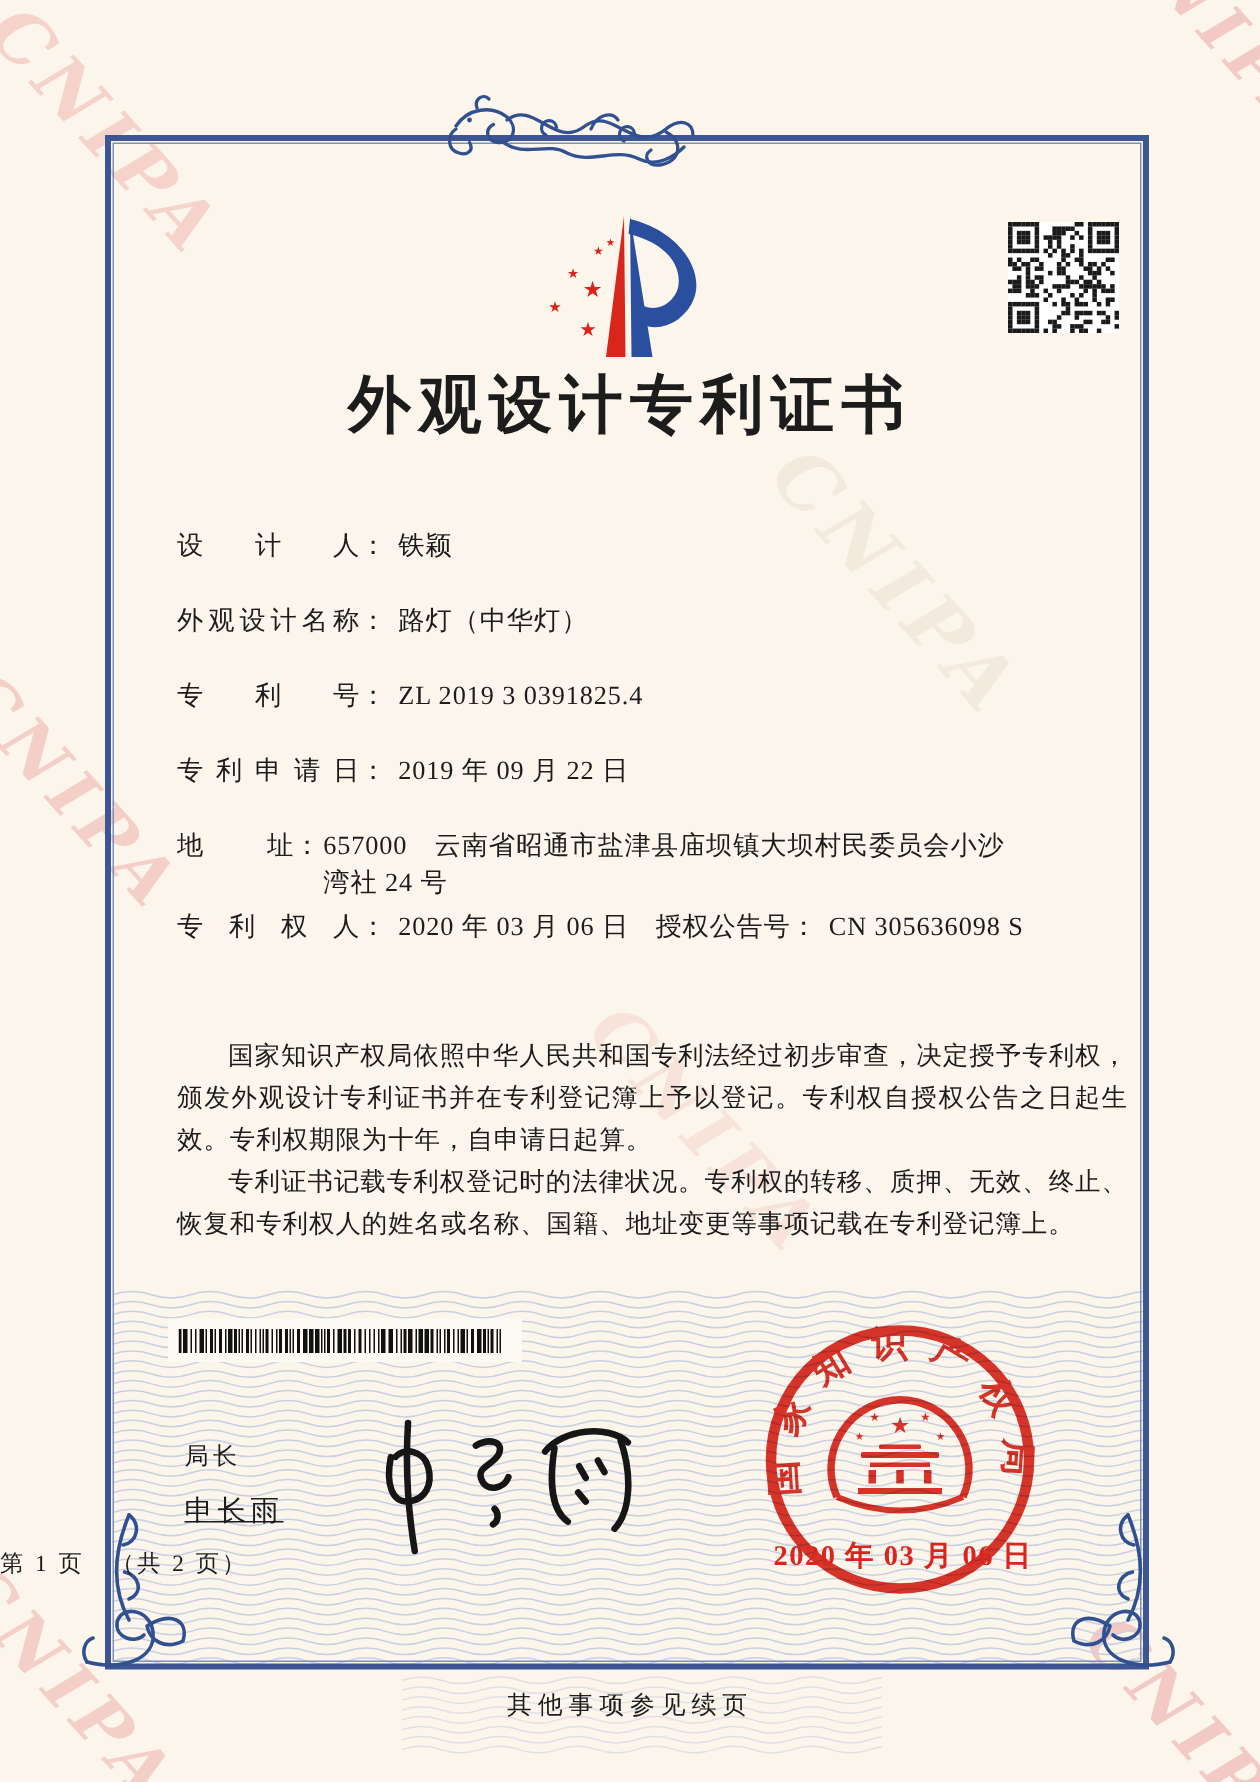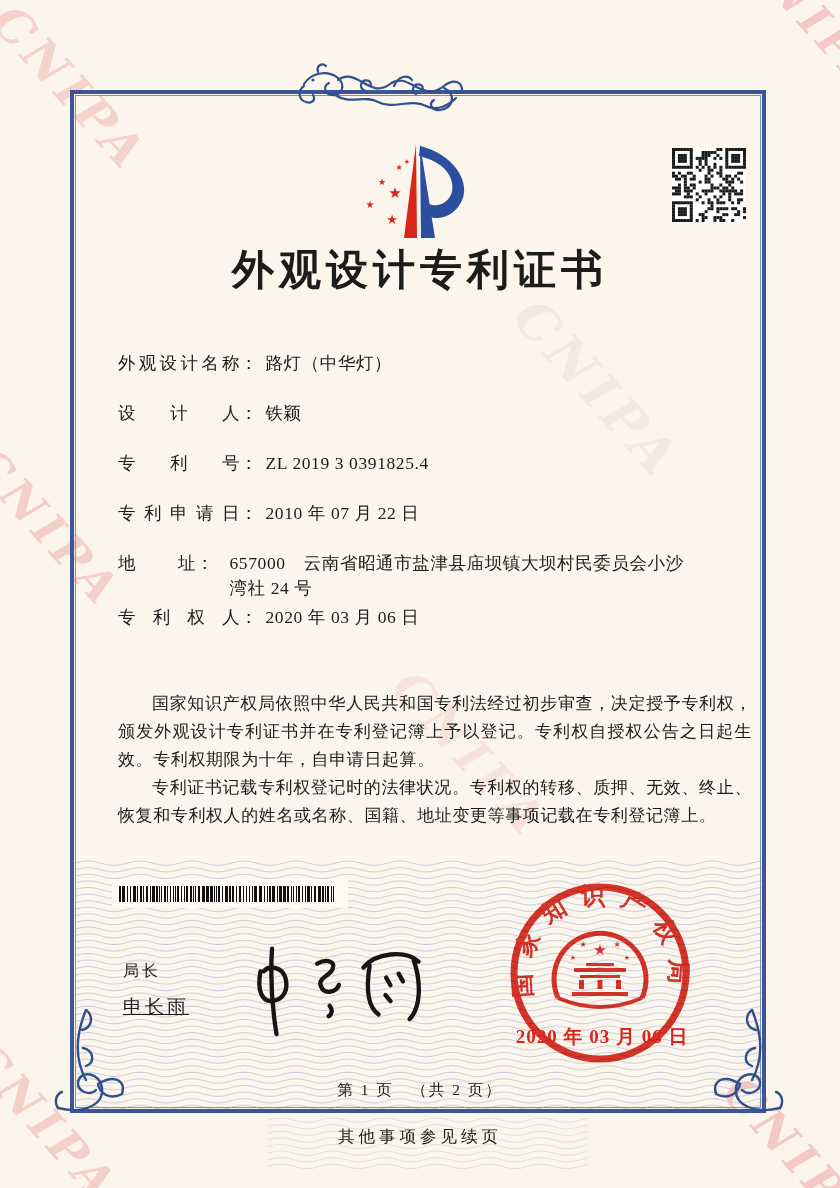--- a/index.html
+++ b/index.html
@@ -21,40 +21,40 @@
   .cert-no{position:absolute;left:118px;top:140px;font-size:17.5px;letter-spacing:3px;}
   .title{position:absolute;left:0;top:242px;width:840px;text-align:center;font-size:42px;font-weight:bold;letter-spacing:5px;}
   
   .fields{position:absolute;left:118px;top:351px;width:652px;font-size:17.5px;}
   .frow{margin-bottom:26px;line-height:24px;position:relative;white-space:nowrap;}
   .flabel{display:inline-block;width:122px;text-align:justify;text-align-last:justify;vertical-align:top;letter-spacing:.5px;}
   .flabel.addr{width:78px;}
   .fcolon{display:inline-block;vertical-align:top;}
   .fvalue{display:inline-block;margin-left:8px;vertical-align:top;letter-spacing:.6px;}
   .frow.addr-row{white-space:normal;margin-bottom:4px;}
-  .frow.addr-row .fvalue{margin-left:16px;width:462px;white-space:normal;line-height:25px;}
+  .frow.addr-row .fvalue{margin-left:2px;width:462px;white-space:normal;line-height:25px;}
   .fgroup2{position:absolute;left:319px;top:0;}
   .fgroup2 .flabel2{letter-spacing:.5px;}
   
   .body-text{position:absolute;left:118px;top:690px;width:634px;font-size:17px;line-height:28px;letter-spacing:.6px;text-align:justify;}
   .body-text p{margin:0;text-indent:2em;}
   
   .waves{position:absolute;pointer-events:none;}
   
   .barcode-bg{position:absolute;left:112px;top:879px;width:236px;height:29px;background:#fdfaf3;}
   .barcode{position:absolute;left:119px;top:886px;}
   
   .signer-title{position:absolute;left:123px;top:961px;font-size:16px;letter-spacing:3px;font-family:"Liberation Sans","DejaVu Sans",sans-serif;}
   .signer-name{position:absolute;left:123px;top:994px;font-size:19px;letter-spacing:3px;font-family:"Liberation Sans","DejaVu Sans",sans-serif;text-decoration:underline;}
   .signature{position:absolute;left:252px;top:940px;transform:rotate(-3deg);}
   
   .seal{position:absolute;left:505px;top:878px;opacity:.93;mix-blend-mode:multiply;}
   .seal-date{position:absolute;left:512px;top:1024px;width:180px;text-align:center;color:#d9261c;font-size:19px;letter-spacing:1px;font-weight:bold;}
   
-  .page-number{position:absolute;left:0;top:1080px;width:840px;text-align:center;font-size:15.5px;letter-spacing:2px;}
+  .page-number{position:absolute;left:0;top:1032px;width:840px;font-size:15.5px;letter-spacing:2px;}
   .continuation{position:absolute;left:0;top:1126px;width:840px;text-align:center;font-size:16.5px;letter-spacing:4px;}
   .ornament{position:absolute;}
 </style>
 </head>
 <body>
 
 <div class="page">
 
   <div class="wm" style="left:-32px;top:60px;color:#f5d3cb;font-size:48px;">CNIPA</div>
   <div class="wm" style="left:718px;top:-8px;color:#f2c9c4;font-size:44px;">CNIPA</div>
@@ -437,36 +437,39 @@
       <rect x="68.08" y="50.32" width="3.01" height="3.01" fill="#1a1a1a"></rect>
       <rect x="71.04" y="59.20" width="3.01" height="3.01" fill="#1a1a1a"></rect>
       <rect x="71.04" y="62.16" width="3.01" height="3.01" fill="#1a1a1a"></rect>
       <rect x="71.04" y="68.08" width="3.01" height="3.01" fill="#1a1a1a"></rect>
     </svg>
 
   <div class="title">外观设计专利证书</div>
 
   <div class="fields">
     <div class="frow">
-      <span class="flabel">外观设计名称</span><span class="fcolon">：</span><span class="fvalue">路灯（中华灯）</span>
+      <span class="flabel">设计人</span><span class="fcolon">：</span><span class="fvalue">铁颖</span>
     </div>
     <div class="frow">
-      <span class="flabel">设计人</span><span class="fcolon">：</span><span class="fvalue">铁颖</span>
+      <span class="flabel">外观设计名称</span><span class="fcolon">：</span><span class="fvalue">路灯（中华灯）</span>
     </div>
     <div class="frow">
       <span class="flabel">专利号</span><span class="fcolon">：</span><span class="fvalue">ZL 2019 3 0391825.4</span>
     </div>
     <div class="frow">
-      <span class="flabel">专利申请日</span><span class="fcolon">：</span><span class="fvalue">2010 年 07 月 22 日</span>
+      <span class="flabel">专利申请日</span><span class="fcolon">：</span><span class="fvalue">2019 年 09 月 22 日</span>
     </div>
     <div class="frow addr-row">
       <span class="flabel addr">地址</span><span class="fcolon">：</span><span class="fvalue">657000　云南省昭通市盐津县庙坝镇大坝村民委员会小沙湾社 24 号</span>
     </div>
     <div class="frow">
       <span class="flabel">专利权人</span><span class="fcolon">：</span><span class="fvalue">2020 年 03 月 06 日</span>
+      <span class="fgroup2">
+        <span class="flabel2">授权公告号</span><span class="fcolon">：</span><span class="fvalue">CN 305636098 S</span>
+      </span>
     </div>
   </div>
 
   <div class="body-text">
     <p>国家知识产权局依照中华人民共和国专利法经过初步审查，决定授予专利权，颁发外观设计专利证书并在专利登记簿上予以登记。专利权自授权公告之日起生效。专利权期限为十年，自申请日起算。</p>
     <p>专利证书记载专利权登记时的法律状况。专利权的转移、质押、无效、终止、恢复和专利权人的姓名或名称、国籍、地址变更等事项记载在专利登记簿上。</p>
   </div>
 
   <div class="barcode-bg"></div>
   <svg class="barcode" id="barcode" width="220" height="16">

